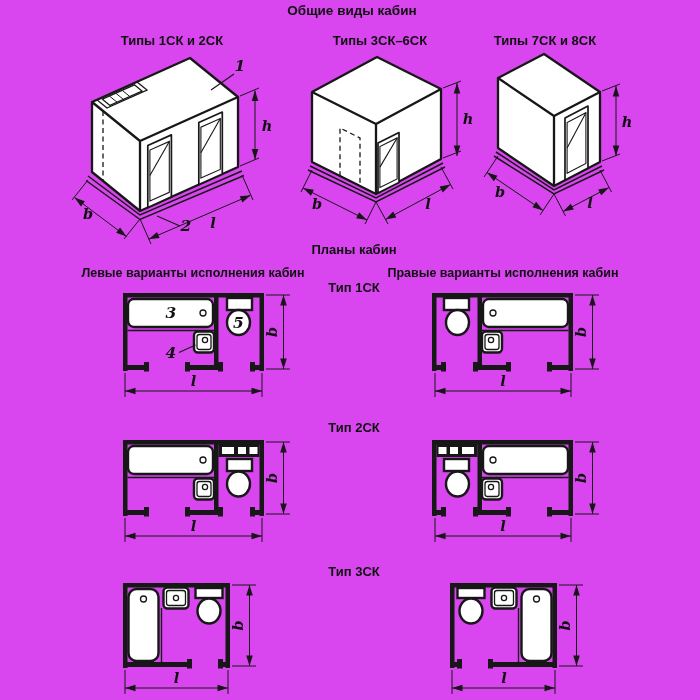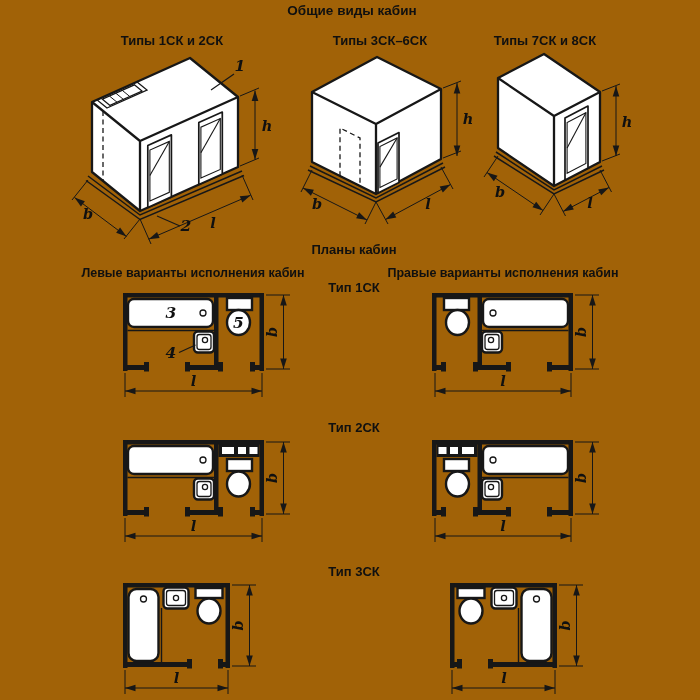--- a/index.html
+++ b/index.html
@@ -1,16 +1,16 @@
 <!DOCTYPE html>
 <html><head>
 <meta charset="utf-8">
 <style>
   html,body{margin:0;padding:0;background:#fff;}
-  .sheet{position:relative;width:700px;height:700px;background:#a16207;overflow:hidden;
+  .sheet{position:relative;width:700px;height:700px;background:#d946ef;overflow:hidden;
          font-family:"Liberation Sans",sans-serif;}
   svg{display:block}
   .wall{fill:#171717;stroke:none}
   .cell{fill:#ffffff;stroke:none}
   .fx2{fill:#ffffff;stroke:#171717;stroke-width:2.4}
   .fx1{fill:#ffffff;stroke:#171717;stroke-width:1.3}
   .tl{stroke:#171717;stroke-width:1.4;fill:none}
   .box{fill:#ffffff;stroke:#171717;stroke-width:2.3;stroke-linejoin:round}
   .edge{fill:none;stroke:#171717;stroke-width:2.3;stroke-linejoin:round}
   .slab{fill:none;stroke:#171717;stroke-width:1.5}

